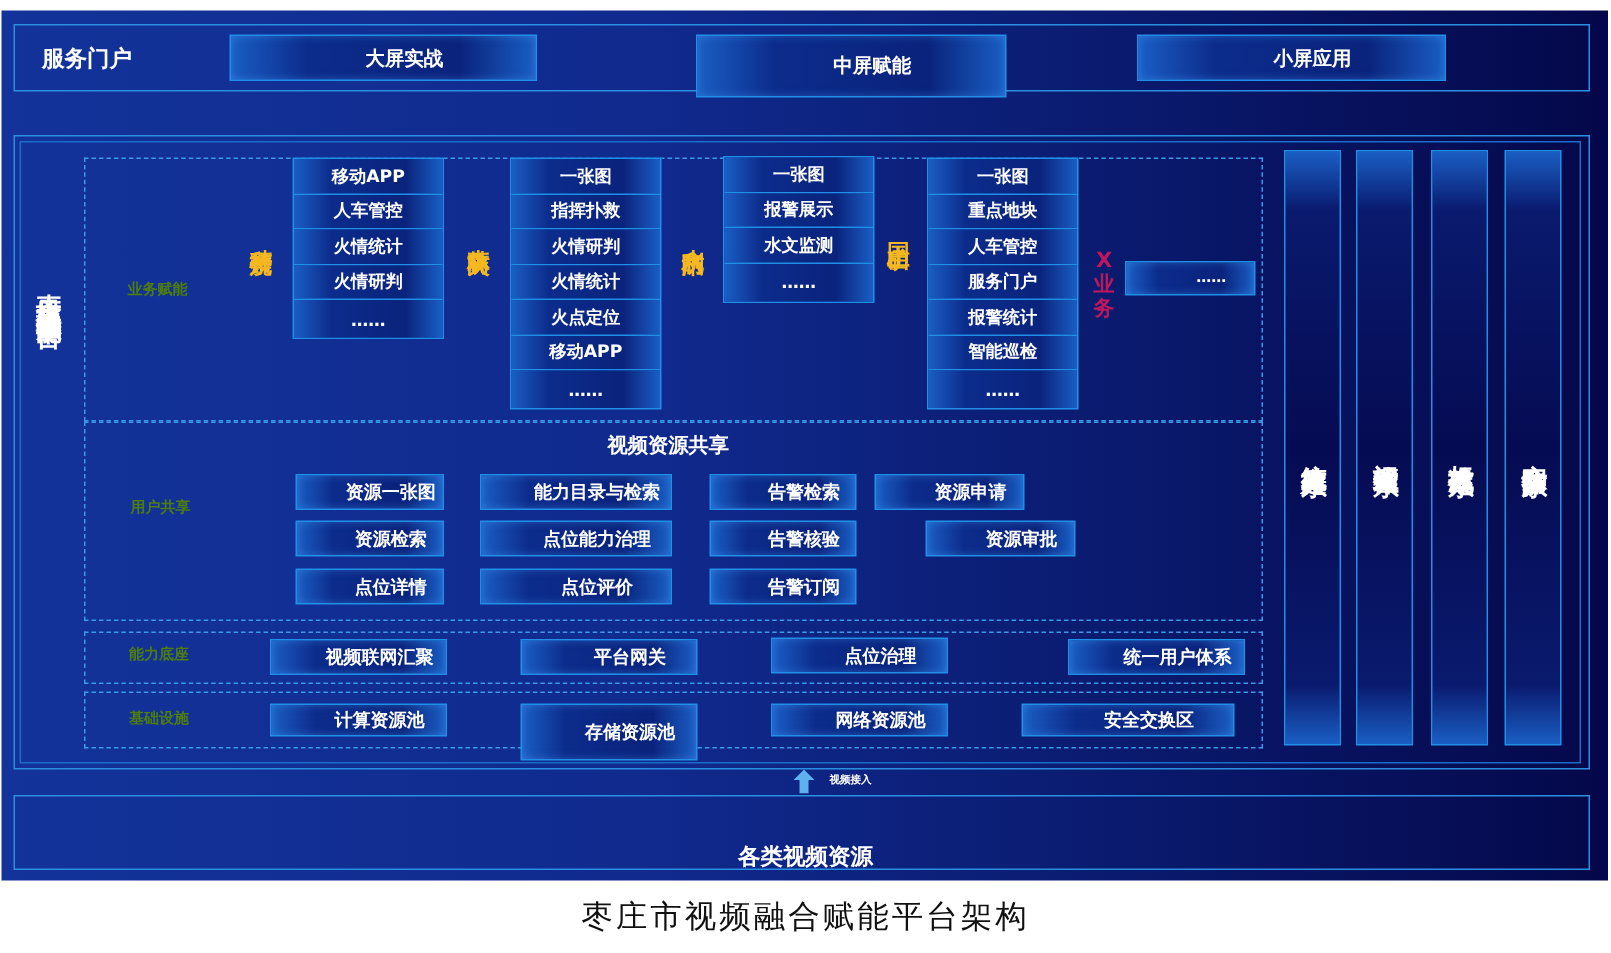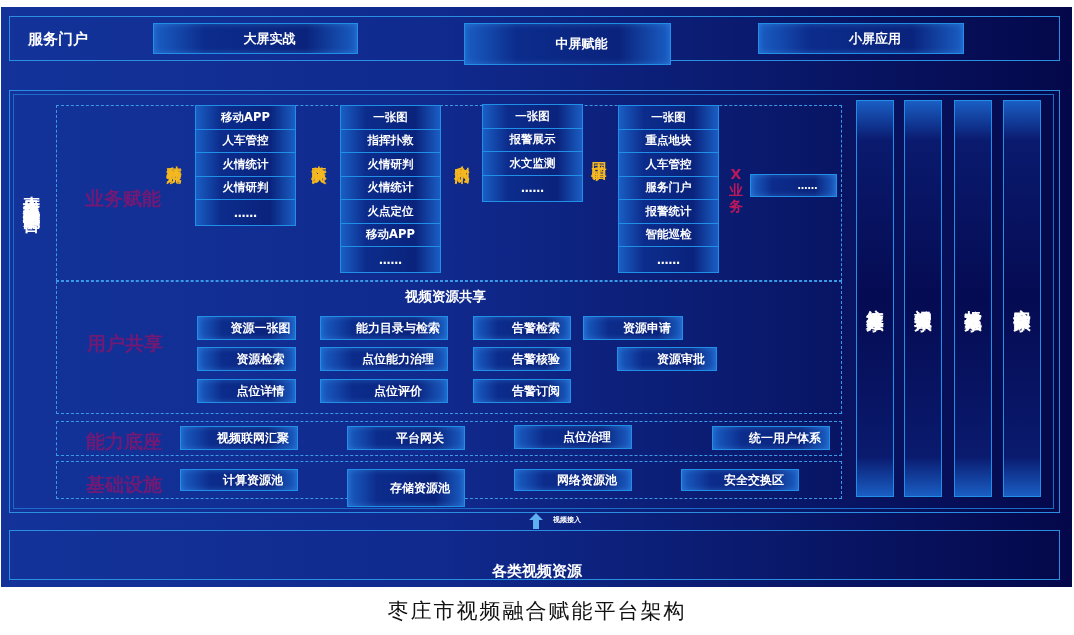--- a/index.html
+++ b/index.html
@@ -27,21 +27,21 @@
   .stack .cell {
     height: 23.5px; display: flex; align-items: center; justify-content: center;
     color: #fff; font-weight: bold; font-size: 11.5px;
     border-bottom: 1.5px solid #1f8fe8;
     background: linear-gradient(90deg, #1a5ec4 0%, #0c2c8c 25%, #0a237c 75%, #1a5ec4 100%);
   }
   .stack .cell:last-child { border-bottom: none; }
 
   .dashed { position: absolute; border: 1px dashed #3a9ae8; }
 
-  .label-gold { position: absolute; color: #701a75; font-weight: bold; font-size: 19px; white-space: nowrap; }
+  .label-gold { position: absolute; color: #4d7c0f; font-weight: bold; font-size: 10px; white-space: nowrap; }
   .vert-gold {
     position: absolute; color: #f5b820; font-weight: bold; font-size: 15px;
     writing-mode: vertical-rl; text-orientation: upright; letter-spacing: 1px; line-height: 1;
   }
   .vert-white {
     position: absolute; color: #ffffff; font-weight: bold; font-size: 17px;
     writing-mode: vertical-rl; text-orientation: upright; letter-spacing: 2px; line-height: 1;
   }
 
   .pillar {
@@ -145,21 +145,21 @@
 <div class="btn" style="left:180px;top:426px;width:118px;height:24px;">视频联网汇聚</div>
 <div class="btn" style="left:347px;top:426px;width:118px;height:24px;">平台网关</div>
 <div class="btn" style="left:514px;top:425px;width:118px;height:24px;">点位治理</div>
 <div class="btn" style="left:712px;top:426px;width:118px;height:24px;">统一用户体系</div>
 
 <div class="dashed" style="left:56px;top:461px;width:786px;height:38px;"></div>
 <div class="label-gold" style="left:86px;top:472px;">基础设施</div>
 <div class="btn" style="left:180px;top:469px;width:118px;height:22px;">计算资源池</div>
 <div class="btn" style="left:347px;top:469px;width:118px;height:38px;font-family:Liberation Mono, monospace;">存储资源池</div>
 <div class="btn" style="left:514px;top:469px;width:118px;height:22px;">网络资源池</div>
-<div class="btn" style="left:681px;top:469px;width:118px;height:22px;">安全交换区</div>
+<div class="btn" style="left:681px;top:469px;width:142px;height:22px;">安全交换区</div>
 
 <div class="pillar" style="left:856px;">
     <span>统筹布建体系</span>
   </div>
 <div class="pillar" style="left:904px;">
     <span>运维管理体系</span>
   </div>
 <div class="pillar" style="left:954px;">
     <span>标准规范体系</span>
   </div>

